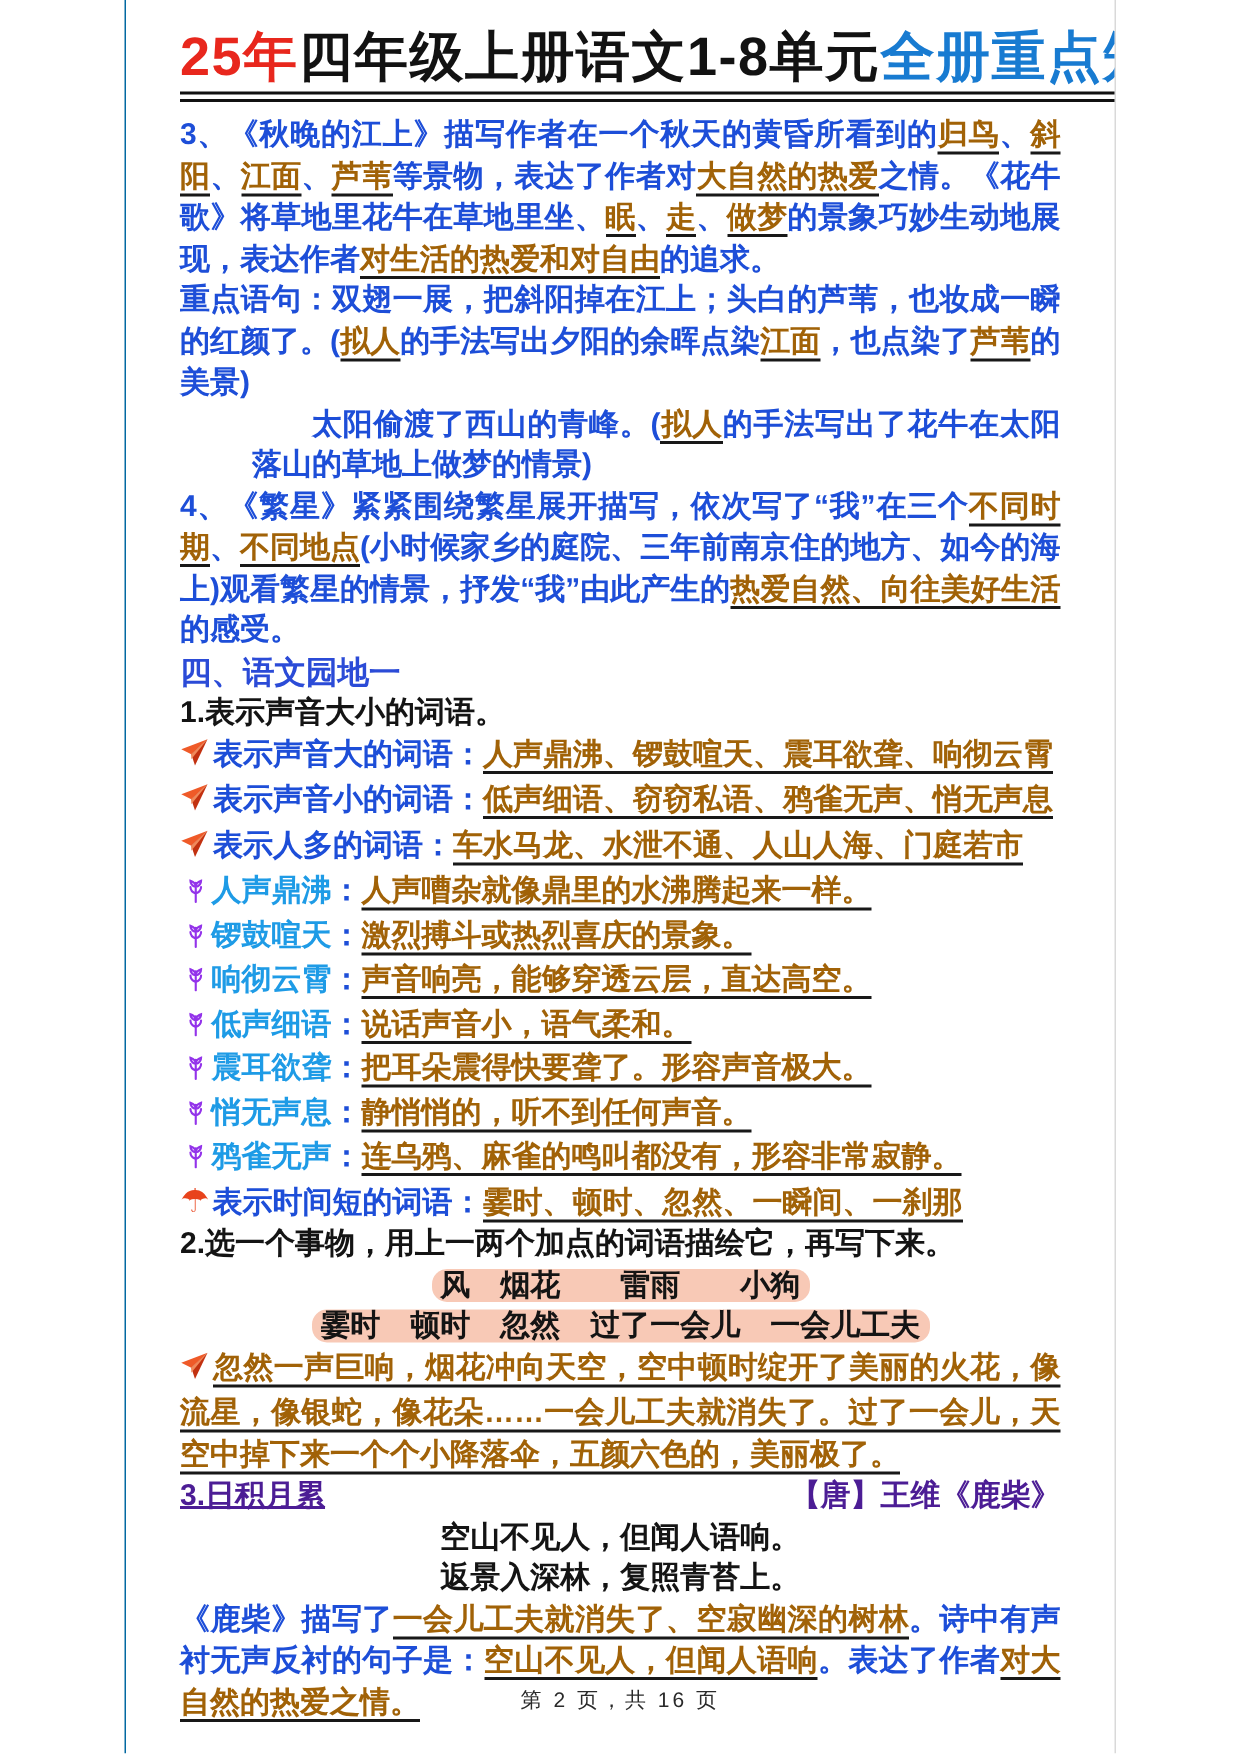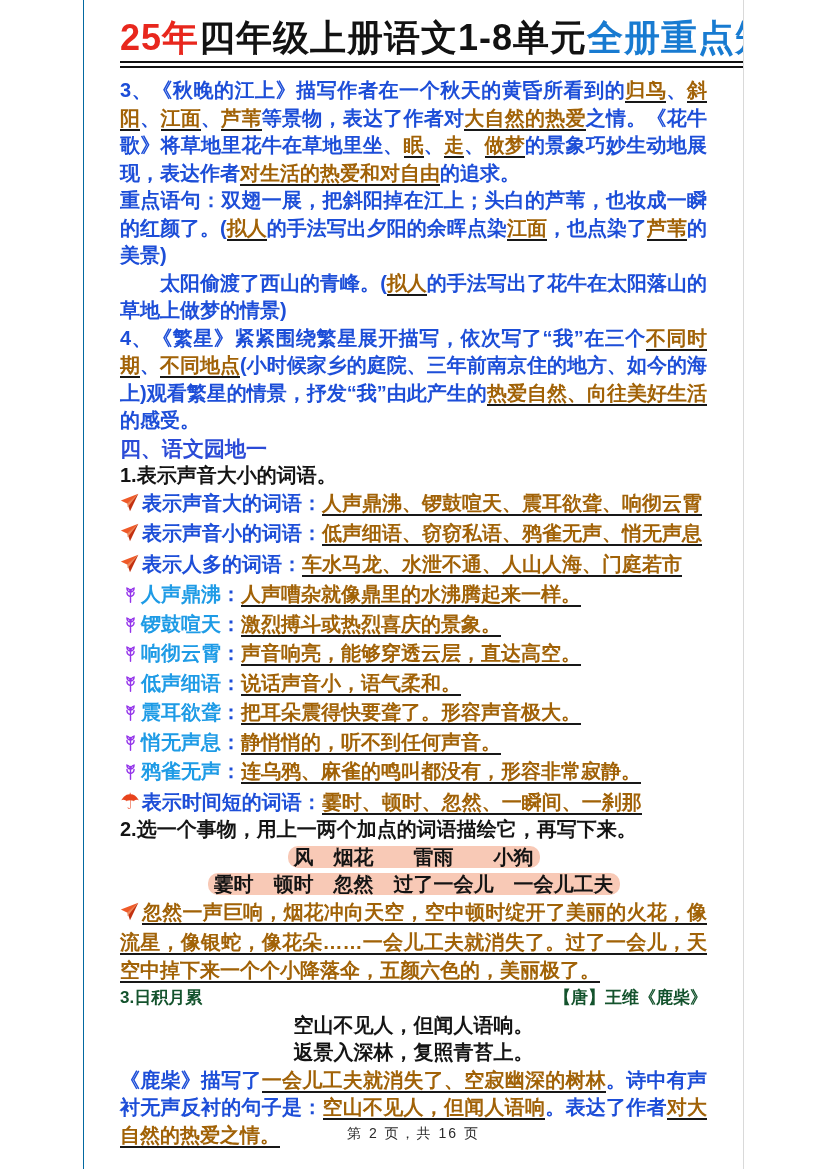--- a/index.html
+++ b/index.html
@@ -14,33 +14,33 @@
   .title-wrap { text-align:center; margin-bottom:9px; }
   .title {
     display:inline-block; font-size:36px; font-weight:900; color:#121212;
     letter-spacing:1px; line-height:1.2; white-space:nowrap;
     border-bottom:7px double #111; padding-bottom:2px;
   }
   .t-red { color:#e8271d; }
   .t-blue { color:#187bd1; }
   .para { font-size:20px; line-height:27.5px; font-weight:700; color:#141414;
           text-align:justify; margin:0; }
-  .indent { text-indent:2em; }
+  .indent { text-indent:2em;margin-left:48px; }
   .seg-k { color:#1d4ed8; }
   .seg-ru { color:#a16207; border-bottom:2px solid #181818; padding-bottom:0px; }
   .heading-blue { font-size:21px; line-height:27.5px; font-weight:800; color:#2b4bd7; }
   .icon-line { font-size:20px; line-height:27.5px; font-weight:700; }
   .plane, .wheat { display:inline-block; width:20px; vertical-align:-3px; margin-right:2px; }
   .wheat { width:17px; vertical-align:-2px; margin-left:2px; }
   .umb { color:#e8431c; font-size:22px; font-weight:400; margin-right:2px;
          font-family:"DejaVu Sans",sans-serif; }
   .term { color:#1e9be6; }
   .center { text-align:center; font-size:20px; line-height:27.5px; font-weight:700; color:#141414; }
   .hl { background:#f8c9b6; padding:0 6px;border-radius:10px; }
-  .sub3-row { position:relative; font-size:17px; line-height:27.5px; font-weight:700; color:#14532d; }
+  .sub3-row { position:relative; font-size:20px; line-height:27.5px; font-weight:700; color:#4c1d95;text-decoration:underline; }
   .poem-title { position:absolute; left:0; right:0; text-align:right; }
   .poem { font-weight:700; }
   .footer { position:absolute; bottom:26px; left:0; right:0; text-align:center;
             font-size:14px; font-weight:400; color:#2a2a2a; letter-spacing:2px; }
 </style>
 </head>
 <body>
 
 <div class="page">
 

